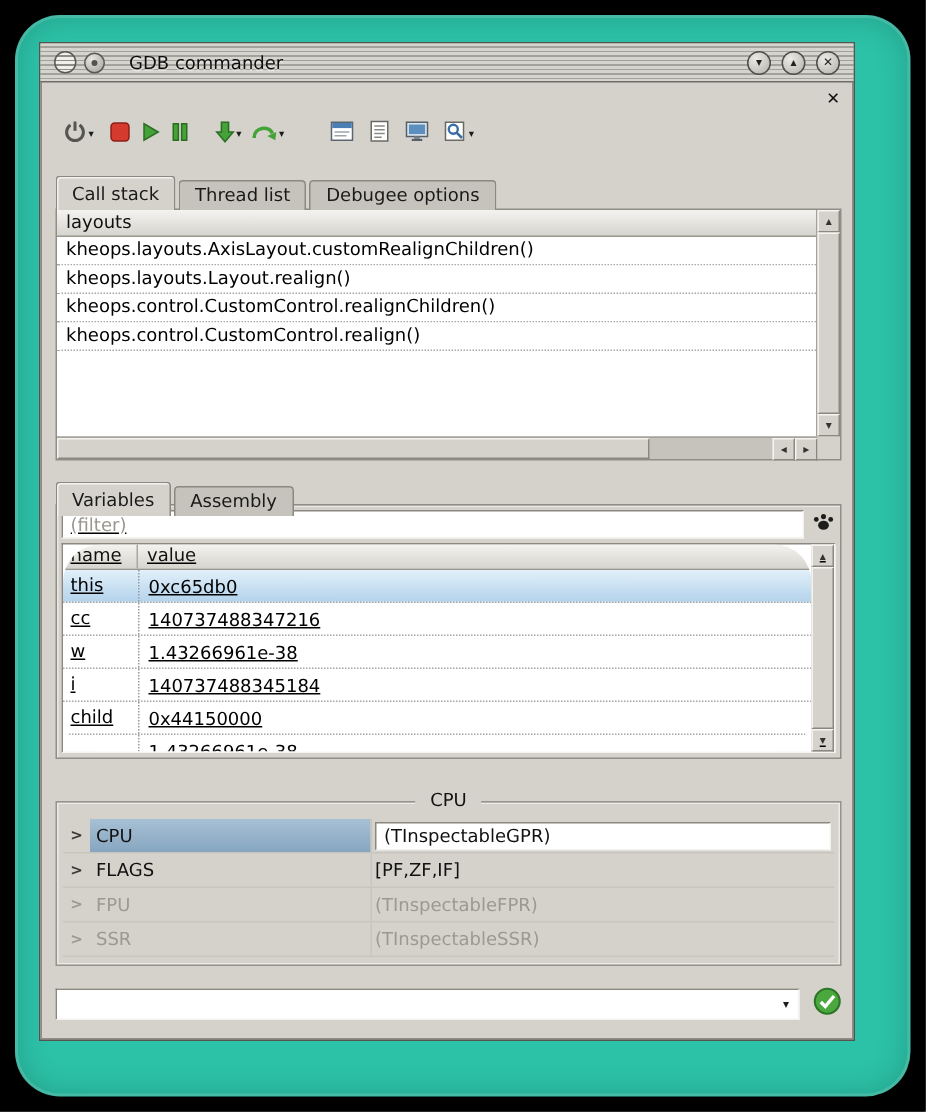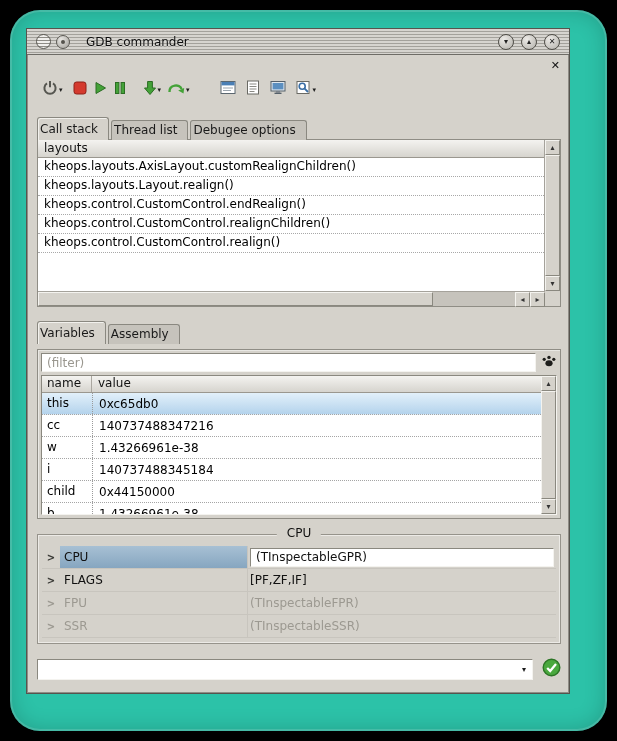--- a/index.html
+++ b/index.html
@@ -32,21 +32,21 @@
   .panel-close { position:absolute; top:31px; right:9px; font-size:11px; font-weight:bold; color:#111; line-height:1; }
 
   
   .toolbar { position:absolute; left:12px; top:46px; height:28px; display:flex; align-items:center; }
   .tbtn { display:flex; align-items:center; height:24px; padding:2px 3px; background:transparent; border:none; }
   .dd { font-size:7px; color:#1c1c1c; margin-left:1px; line-height:1; }
   .gap-s { width:4px; } .gap-m { width:10px; } .gap-l { width:24px; }
 
   
   .tabs { position:absolute; left:10px; height:23px; display:flex; align-items:flex-end; z-index:6; }
-  .tab { height:20px; padding:2px 10px 0 2px; font-size:12px; color:#1a1a1a; background:#c6c3bc;
+  .tab { height:20px; padding:2px 10px 0 10px; font-size:12px; color:#1a1a1a; background:#c6c3bc;
     border:1px solid #8a8880; border-bottom:none; border-radius:3px 3px 0 0; margin-right:2px; white-space:nowrap;margin-top:16px; }
   .tab.active { height:23px; padding-top:4px; background:#d5d2cb; position:relative; z-index:7;
     box-shadow:inset 1px 1px 0 #f2f1ed; }
 
   
   .panel-box { position:absolute; left:10px; width:524px; background:#d5d2cb;
     border:1px solid #8f8d85; box-shadow:inset 1px 1px 0 #e9e8e4; z-index:2; }
 
   
   .cs-grid { display:grid; width:100%; height:100%; grid-template-columns:1fr 15px; grid-template-rows:1fr 15px; }
@@ -68,21 +68,21 @@
   .sb-thumb-h { width:78%; background:#d5d2cb; border:1px solid; border-color:#f4f3ef #8a887f #8a887f #f4f3ef; }
   .sb-trackgap { flex:1; }
 
   
   .filter-row { display:flex; align-items:center; margin:3px; gap:5px; }
   .filter-input { flex:1; height:19px; font:12px "DejaVu Sans",sans-serif; color:#222; padding:0 5px;
     background:#fff; border:1px solid; border-color:#8a887f #f4f3ef #f4f3ef #8a887f; outline:none; }
   .filter-input::placeholder { color:#9a978f; opacity:1; }
   .vars-table { margin:0 3px 3px 3px; height:140px; background:#fff; display:grid;
     grid-template-columns:1fr 15px; grid-template-rows:1fr; border:1px solid; border-color:#8a887f #f4f3ef #f4f3ef #8a887f; }
-  .vt-content { grid-column:1; display:flex; flex-direction:column; overflow:hidden; }
+  .vt-content { grid-column:1; display:flex; flex-direction:column; overflow:hidden;border-radius:25px; }
   .vt-header { display:flex; height:17px; flex:none; background:linear-gradient(#f4f3f0,#d6d4ce);
     border-bottom:1px solid #9a978f; font-size:12px; color:#111; }
   .vh-name { width:50px; padding:0 5px; border-right:1px solid #aaa7a0; }
   .vh-val { flex:1; padding:0 6px; }
   .vt-rows { flex:1; overflow:hidden; background:#fff; }
   .vrow { display:flex; height:22px; border-bottom:1px dotted #a5a5a5; background:#fff; font-size:12px; color:#000; }
   .vrow.sel { background:linear-gradient(#e2f0fa,#b4d3ec); }
   .vname { width:50px; padding:3px 5px; white-space:nowrap; overflow:hidden; }
   .vval { flex:1; padding:4px 6px; border-left:1px dotted #9a9a9a; white-space:nowrap; overflow:hidden; }
 
@@ -222,21 +222,20 @@
       <div class="tab">Debugee options</div>
     </div>
 
     <div class="panel-box" style="top:110px;height:168px;">
       <div class="cs-grid">
         <div class="cs-content">
           <div class="col-header">layouts</div>
           <div class="cs-rows">
             <div class="csrow">kheops.layouts.AxisLayout.customRealignChildren()</div>
             <div class="csrow">kheops.layouts.Layout.realign()</div>
-            <div class="csrow">kheops.control.CustomControl.endRealign()</div>
             <div class="csrow">kheops.control.CustomControl.realignChildren()</div>
             <div class="csrow">kheops.control.CustomControl.realign()</div>
           </div>
         </div>
         <div class="sb-v">
           <div class="sb-btn">▴</div>
           <div class="sb-thumb-v"></div>
           <div class="sb-btn">▾</div>
         </div>
         <div class="sb-h">
@@ -247,21 +246,21 @@
         </div>
         <div class="sb-corner"></div>
       </div>
     </div>
 
     <div class="tabs" style="top:292px;">
       <div class="tab active">Variables</div>
       <div class="tab">Assembly</div>
     </div>
 
-    <div class="panel-box" style="top:320px;height:170px;">
+    <div class="panel-box" style="top:307px;height:170px;text-decoration:underline;">
       <div class="filter-row">
         <input class="filter-input" type="text" placeholder="(filter)" style="">
         <span><svg width="16" height="15" viewBox="0 0 16 15">
               <ellipse cx="8" cy="10.2" rx="3.6" ry="3" fill="#1d1d1b"></ellipse>
               <circle cx="3.2" cy="6.3" r="1.6" fill="#1d1d1b"></circle>
               <circle cx="8" cy="4.4" r="1.7" fill="#1d1d1b"></circle>
               <circle cx="12.8" cy="6.3" r="1.6" fill="#1d1d1b"></circle>
             </svg></span>
       </div>
       <div class="vars-table">

